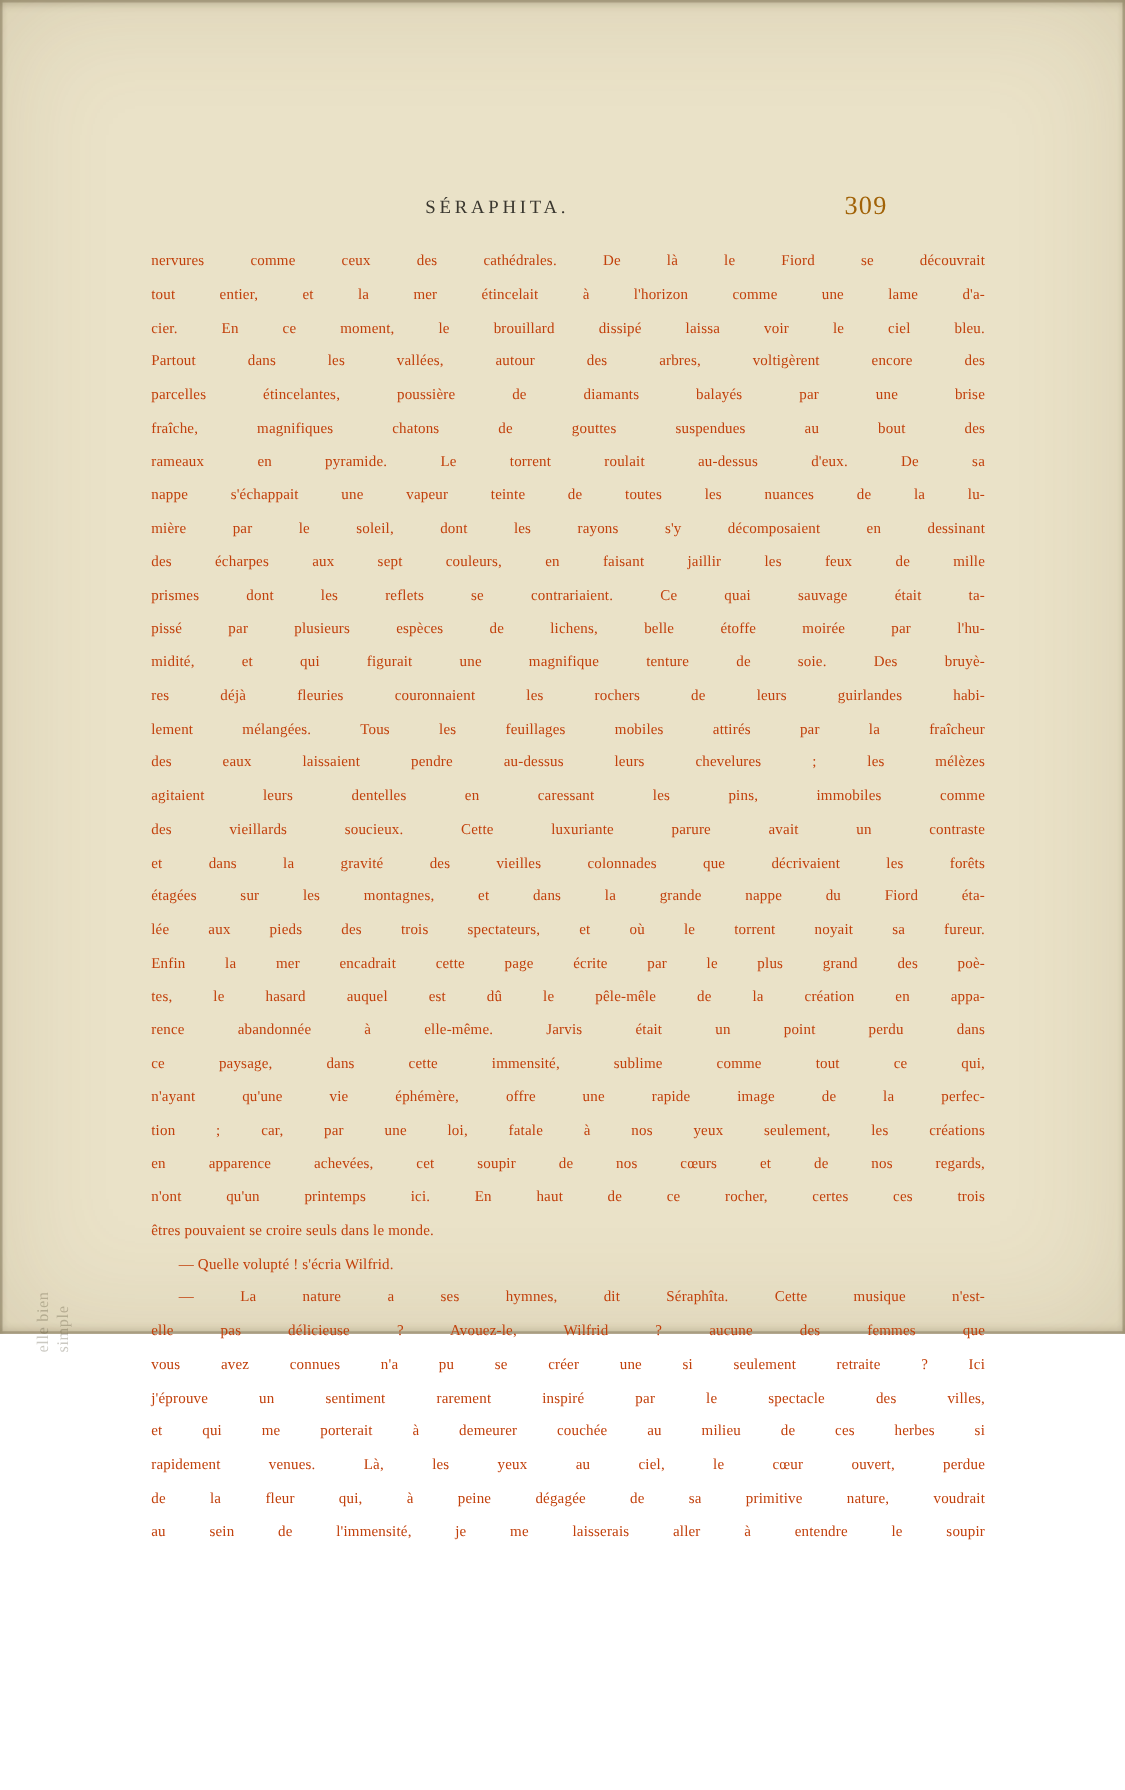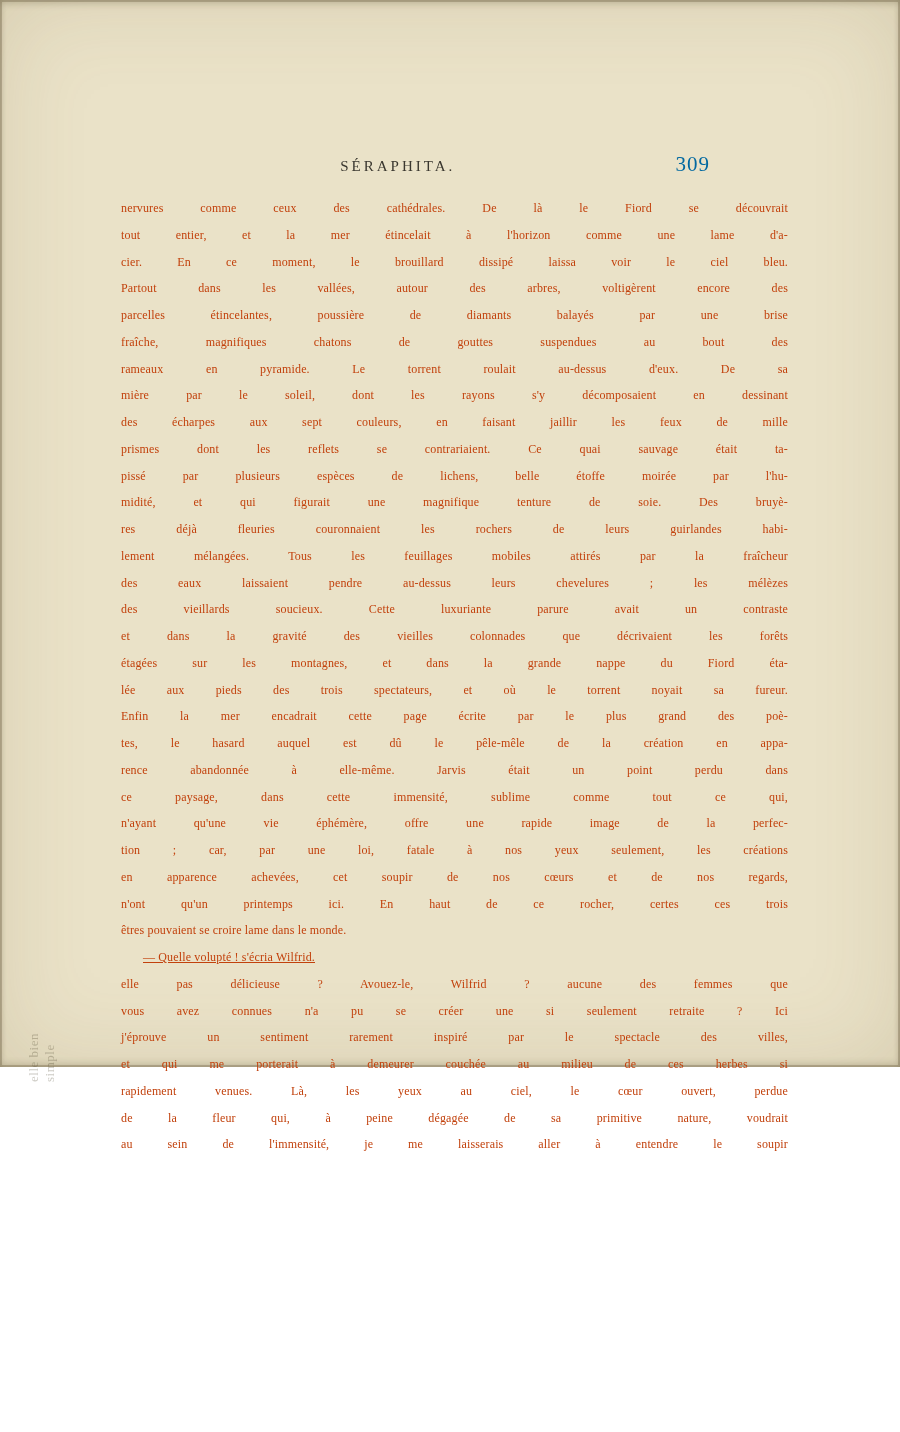--- a/index.html
+++ b/index.html
@@ -36,42 +36,41 @@
     font-size: 15px;
     letter-spacing: 3px;
     color: #3a372f;
   }
   .page-number {
     position: absolute;
     right: 78px;
     top: 0;
     font-size: 21px;
     letter-spacing: 1px;
-    color: #0369a1;
+    color: #a16207;
   }
   .textblock {
     position: absolute;
     left: 121px;
     top: 195px;
     width: 667px;
     font-size: 12px;
     line-height: 26.75px;
     color: #c2410c;
     letter-spacing: 0.15px;
   }
   .line {
     text-align: left;
   }
   .line.just {
     text-align: justify;
     text-align-last: justify;
   }
   .line.indent {
     padding-left: 22px;
-    text-decoration: underline;
   }
   .margin-bleed {
     position: absolute;
     left: 26px;
     top: 992px;
     height: 90px;
     writing-mode: vertical-rl;
     transform: rotate(180deg);
     font-size: 13px;
     color: rgba(70, 60, 35, 0.28);
@@ -88,42 +87,45 @@
   </div>
 
   <div class="textblock" id="textblock">
       <div class="line just">nervures comme ceux des cathédrales. De là le Fiord se découvrait</div>
       <div class="line just">tout entier, et la mer étincelait à l'horizon comme une lame d'a-</div>
       <div class="line just">cier. En ce moment, le brouillard dissipé laissa voir le ciel bleu.</div>
       <div class="line just">Partout dans les vallées, autour des arbres, voltigèrent encore des</div>
       <div class="line just">parcelles étincelantes, poussière de diamants balayés par une brise</div>
       <div class="line just">fraîche, magnifiques chatons de gouttes suspendues au bout des</div>
       <div class="line just">rameaux en pyramide. Le torrent roulait au-dessus d'eux. De sa</div>
+      <div class="line just">nappe s'échappait une vapeur teinte de toutes les nuances de la lu-</div>
       <div class="line just">mière par le soleil, dont les rayons s'y décomposaient en dessinant</div>
       <div class="line just">des écharpes aux sept couleurs, en faisant jaillir les feux de mille</div>
       <div class="line just">prismes dont les reflets se contrariaient. Ce quai sauvage était ta-</div>
       <div class="line just">pissé par plusieurs espèces de lichens, belle étoffe moirée par l'hu-</div>
       <div class="line just">midité, et qui figurait une magnifique tenture de soie. Des bruyè-</div>
       <div class="line just">res déjà fleuries couronnaient les rochers de leurs guirlandes habi-</div>
       <div class="line just">lement mélangées. Tous les feuillages mobiles attirés par la fraîcheur</div>
       <div class="line just">des eaux laissaient pendre au-dessus leurs chevelures ; les mélèzes</div>
+      <div class="line just">agitaient leurs dentelles en caressant les pins, immobiles comme</div>
       <div class="line just">des vieillards soucieux. Cette luxuriante parure avait un contraste</div>
       <div class="line just">et dans la gravité des vieilles colonnades que décrivaient les forêts</div>
       <div class="line just">étagées sur les montagnes, et dans la grande nappe du Fiord éta-</div>
       <div class="line just">lée aux pieds des trois spectateurs, et où le torrent noyait sa fureur.</div>
       <div class="line just">Enfin la mer encadrait cette page écrite par le plus grand des poè-</div>
       <div class="line just">tes, le hasard auquel est dû le pêle-mêle de la création en appa-</div>
       <div class="line just">rence abandonnée à elle-même. Jarvis était un point perdu dans</div>
       <div class="line just">ce paysage, dans cette immensité, sublime comme tout ce qui,</div>
       <div class="line just">n'ayant qu'une vie éphémère, offre une rapide image de la perfec-</div>
       <div class="line just">tion ; car, par une loi, fatale à nos yeux seulement, les créations</div>
       <div class="line just">en apparence achevées, cet soupir de nos cœurs et de nos regards,</div>
       <div class="line just">n'ont qu'un printemps ici. En haut de ce rocher, certes ces trois</div>
-      <div class="line">êtres pouvaient se croire lame dans le monde.</div>
+      <div class="line">êtres pouvaient se croire seuls dans le monde.</div>
       <div class="line indent">— Quelle volupté ! s'écria Wilfrid.</div>
+      <div class="line just indent">— La nature a ses hymnes, dit Séraphîta. Cette musique n'est-</div>
       <div class="line just">elle pas délicieuse ? Avouez-le, Wilfrid ? aucune des femmes que</div>
       <div class="line just">vous avez connues n'a pu se créer une si seulement retraite ? Ici</div>
       <div class="line just">j'éprouve un sentiment rarement inspiré par le spectacle des villes,</div>
       <div class="line just">et qui me porterait à demeurer couchée au milieu de ces herbes si</div>
       <div class="line just">rapidement venues. Là, les yeux au ciel, le cœur ouvert, perdue</div>
       <div class="line just">de la fleur qui, à peine dégagée de sa primitive nature, voudrait</div>
       <div class="line just">au sein de l'immensité, je me laisserais aller à entendre le soupir</div>
     </div>
 
   <div class="margin-bleed">elle bien simple</div>

